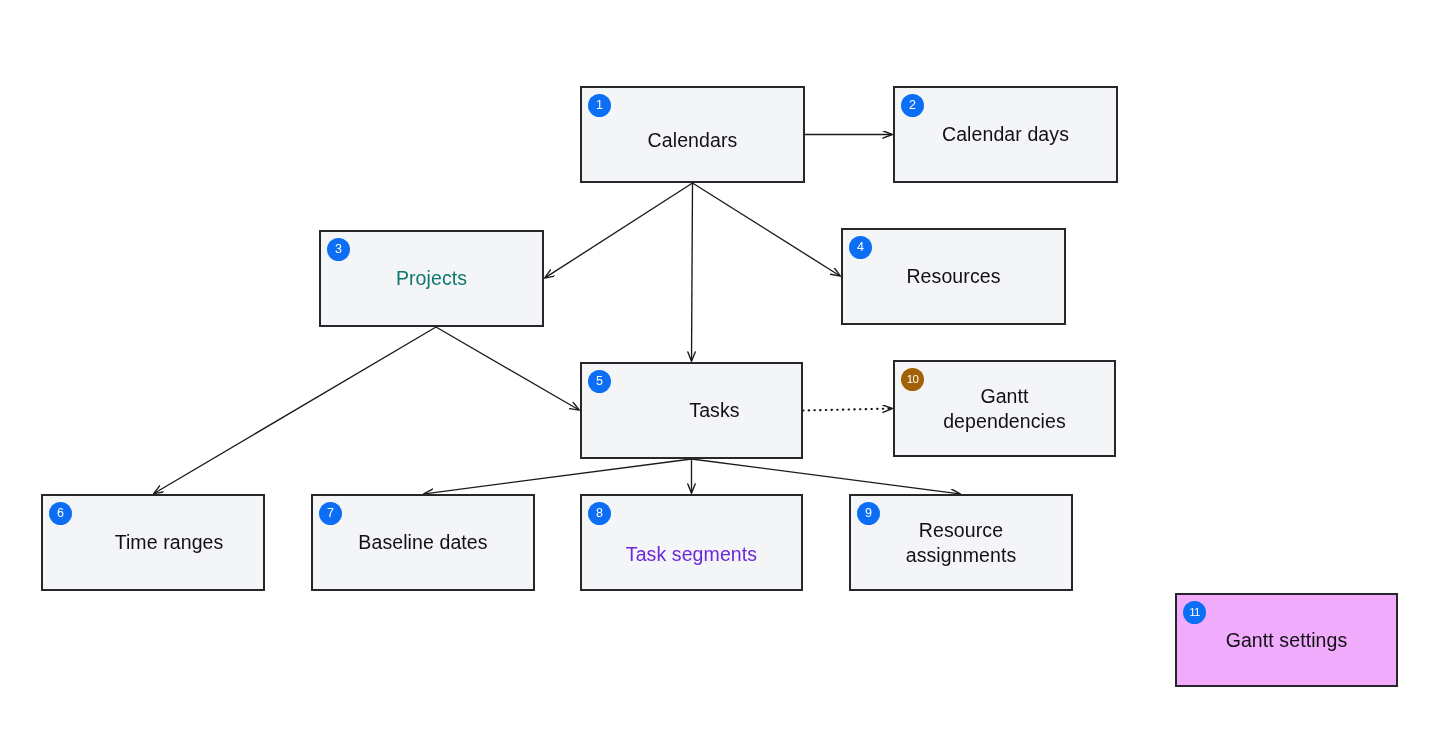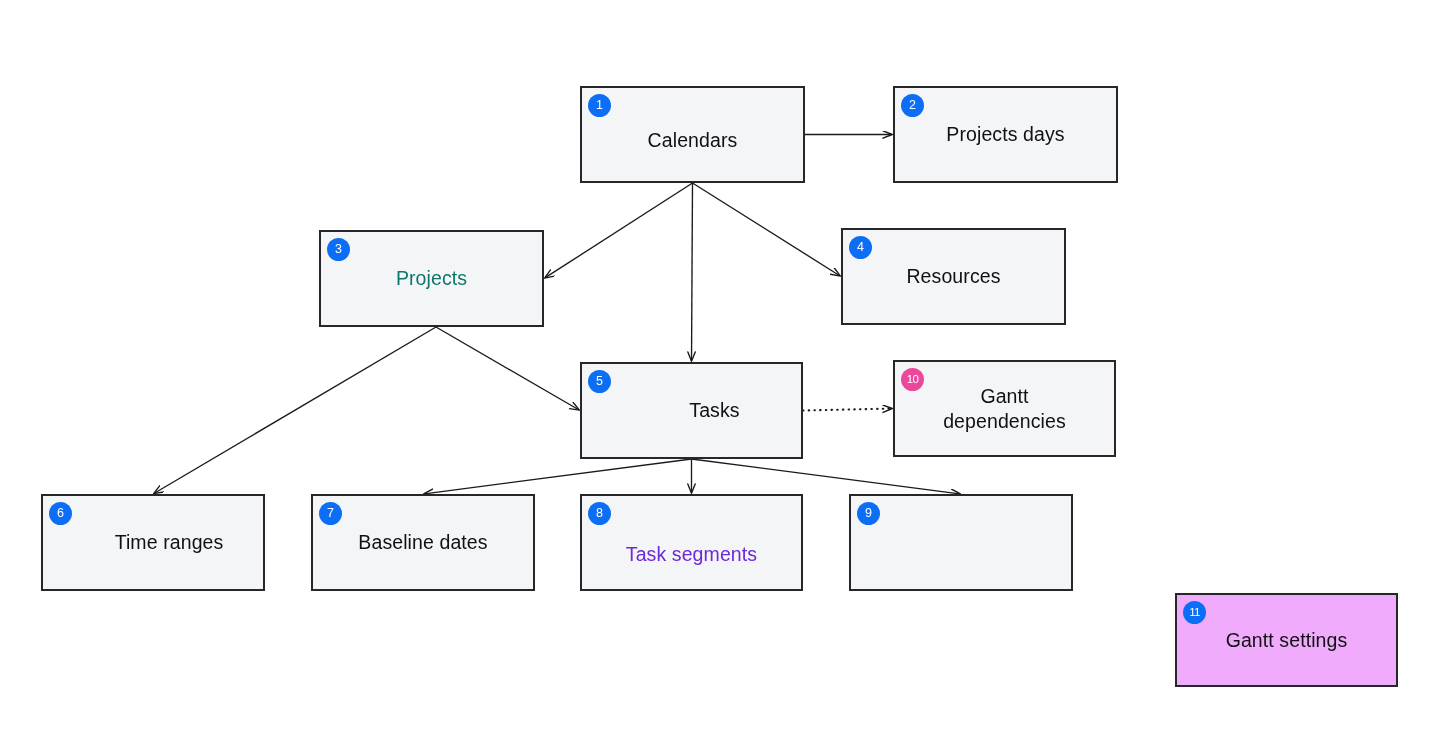--- a/index.html
+++ b/index.html
@@ -89,21 +89,21 @@
       </g>
   </svg>
 
   <div id="nodes-layer">
       <div class="node" style="left: 580px; top: 86px; width: 225px; height: 97px; background: rgb(244, 245, 247); border-color: rgb(38, 38, 43);">
         <span class="badge" style="background: rgb(11, 110, 245); color: rgb(255, 255, 255);">1</span>
         <span class="node-label" style="color: rgb(17, 17, 20); margin-top: 12px;">Calendars</span>
       </div>
       <div class="node" style="left: 893px; top: 86px; width: 225px; height: 97px; background: rgb(244, 245, 247); border-color: rgb(38, 38, 43);">
         <span class="badge" style="background: rgb(11, 110, 245); color: rgb(255, 255, 255);">2</span>
-        <span class="node-label" style="color: rgb(17, 17, 20);">Projects days</span>
+        <span class="node-label" style="color: rgb(17, 17, 20);">Calendar days</span>
       </div>
       <div class="node" style="left: 319px; top: 230px; width: 225px; height: 97px; background: rgb(244, 245, 247); border-color: rgb(38, 38, 43);">
         <span class="badge" style="background: rgb(11, 110, 245); color: rgb(255, 255, 255);">3</span>
         <span class="node-label" style="color: #0f766e;">Projects</span>
       </div>
       <div class="node" style="left: 841px; top: 228px; width: 225px; height: 97px; background: rgb(244, 245, 247); border-color: rgb(38, 38, 43);">
         <span class="badge" style="background: rgb(11, 110, 245); color: rgb(255, 255, 255);">4</span>
         <span class="node-label" style="color: rgb(17, 17, 20);">Resources</span>
       </div>
       <div class="node" style="left: 580px; top: 362px; width: 223px; height: 97px; background: rgb(244, 245, 247); border-color: rgb(38, 38, 43);">
@@ -117,23 +117,25 @@
       <div class="node" style="left: 311px; top: 494px; width: 224px; height: 97px; background: rgb(244, 245, 247); border-color: rgb(38, 38, 43);">
         <span class="badge" style="background: rgb(11, 110, 245); color: rgb(255, 255, 255);">7</span>
         <span class="node-label" style="color: rgb(17, 17, 20);">Baseline dates</span>
       </div>
       <div class="node" style="left: 580px; top: 494px; width: 223px; height: 97px; background: rgb(244, 245, 247); border-color: rgb(38, 38, 43);">
         <span class="badge" style="background: rgb(11, 110, 245); color: rgb(255, 255, 255);">8</span>
         <span class="node-label" style="color: #6d28d9; margin-top: 24px;">Task segments</span>
       </div>
       <div class="node" style="left: 849px; top: 494px; width: 224px; height: 97px; background: rgb(244, 245, 247); border-color: rgb(38, 38, 43);">
         <span class="badge" style="background: rgb(11, 110, 245); color: rgb(255, 255, 255);">9</span>
+        <span class="node-label" style="color: rgb(17, 17, 20);">Resource
+assignments</span>
       </div>
       <div class="node" style="left: 893px; top: 360px; width: 223px; height: 97px; background: rgb(244, 245, 247); border-color: rgb(38, 38, 43);">
-        <span class="badge wide" style="background: #ec4899; color: rgb(255, 255, 255);">10</span>
+        <span class="badge wide" style="background: #a16207; color: rgb(255, 255, 255);">10</span>
         <span class="node-label" style="color: rgb(17, 17, 20);">Gantt
 dependencies</span>
       </div>
       <div class="node" style="left: 1175px; top: 593px; width: 223px; height: 94px; background: #f0abfc; border-color: rgb(38, 38, 43);">
         <span class="badge wide" style="background: rgb(11, 110, 245); color: rgb(255, 255, 255);">11</span>
         <span class="node-label" style="color: rgb(17, 17, 20);">Gantt settings</span>
       </div>
     </div>
 
 </div>

